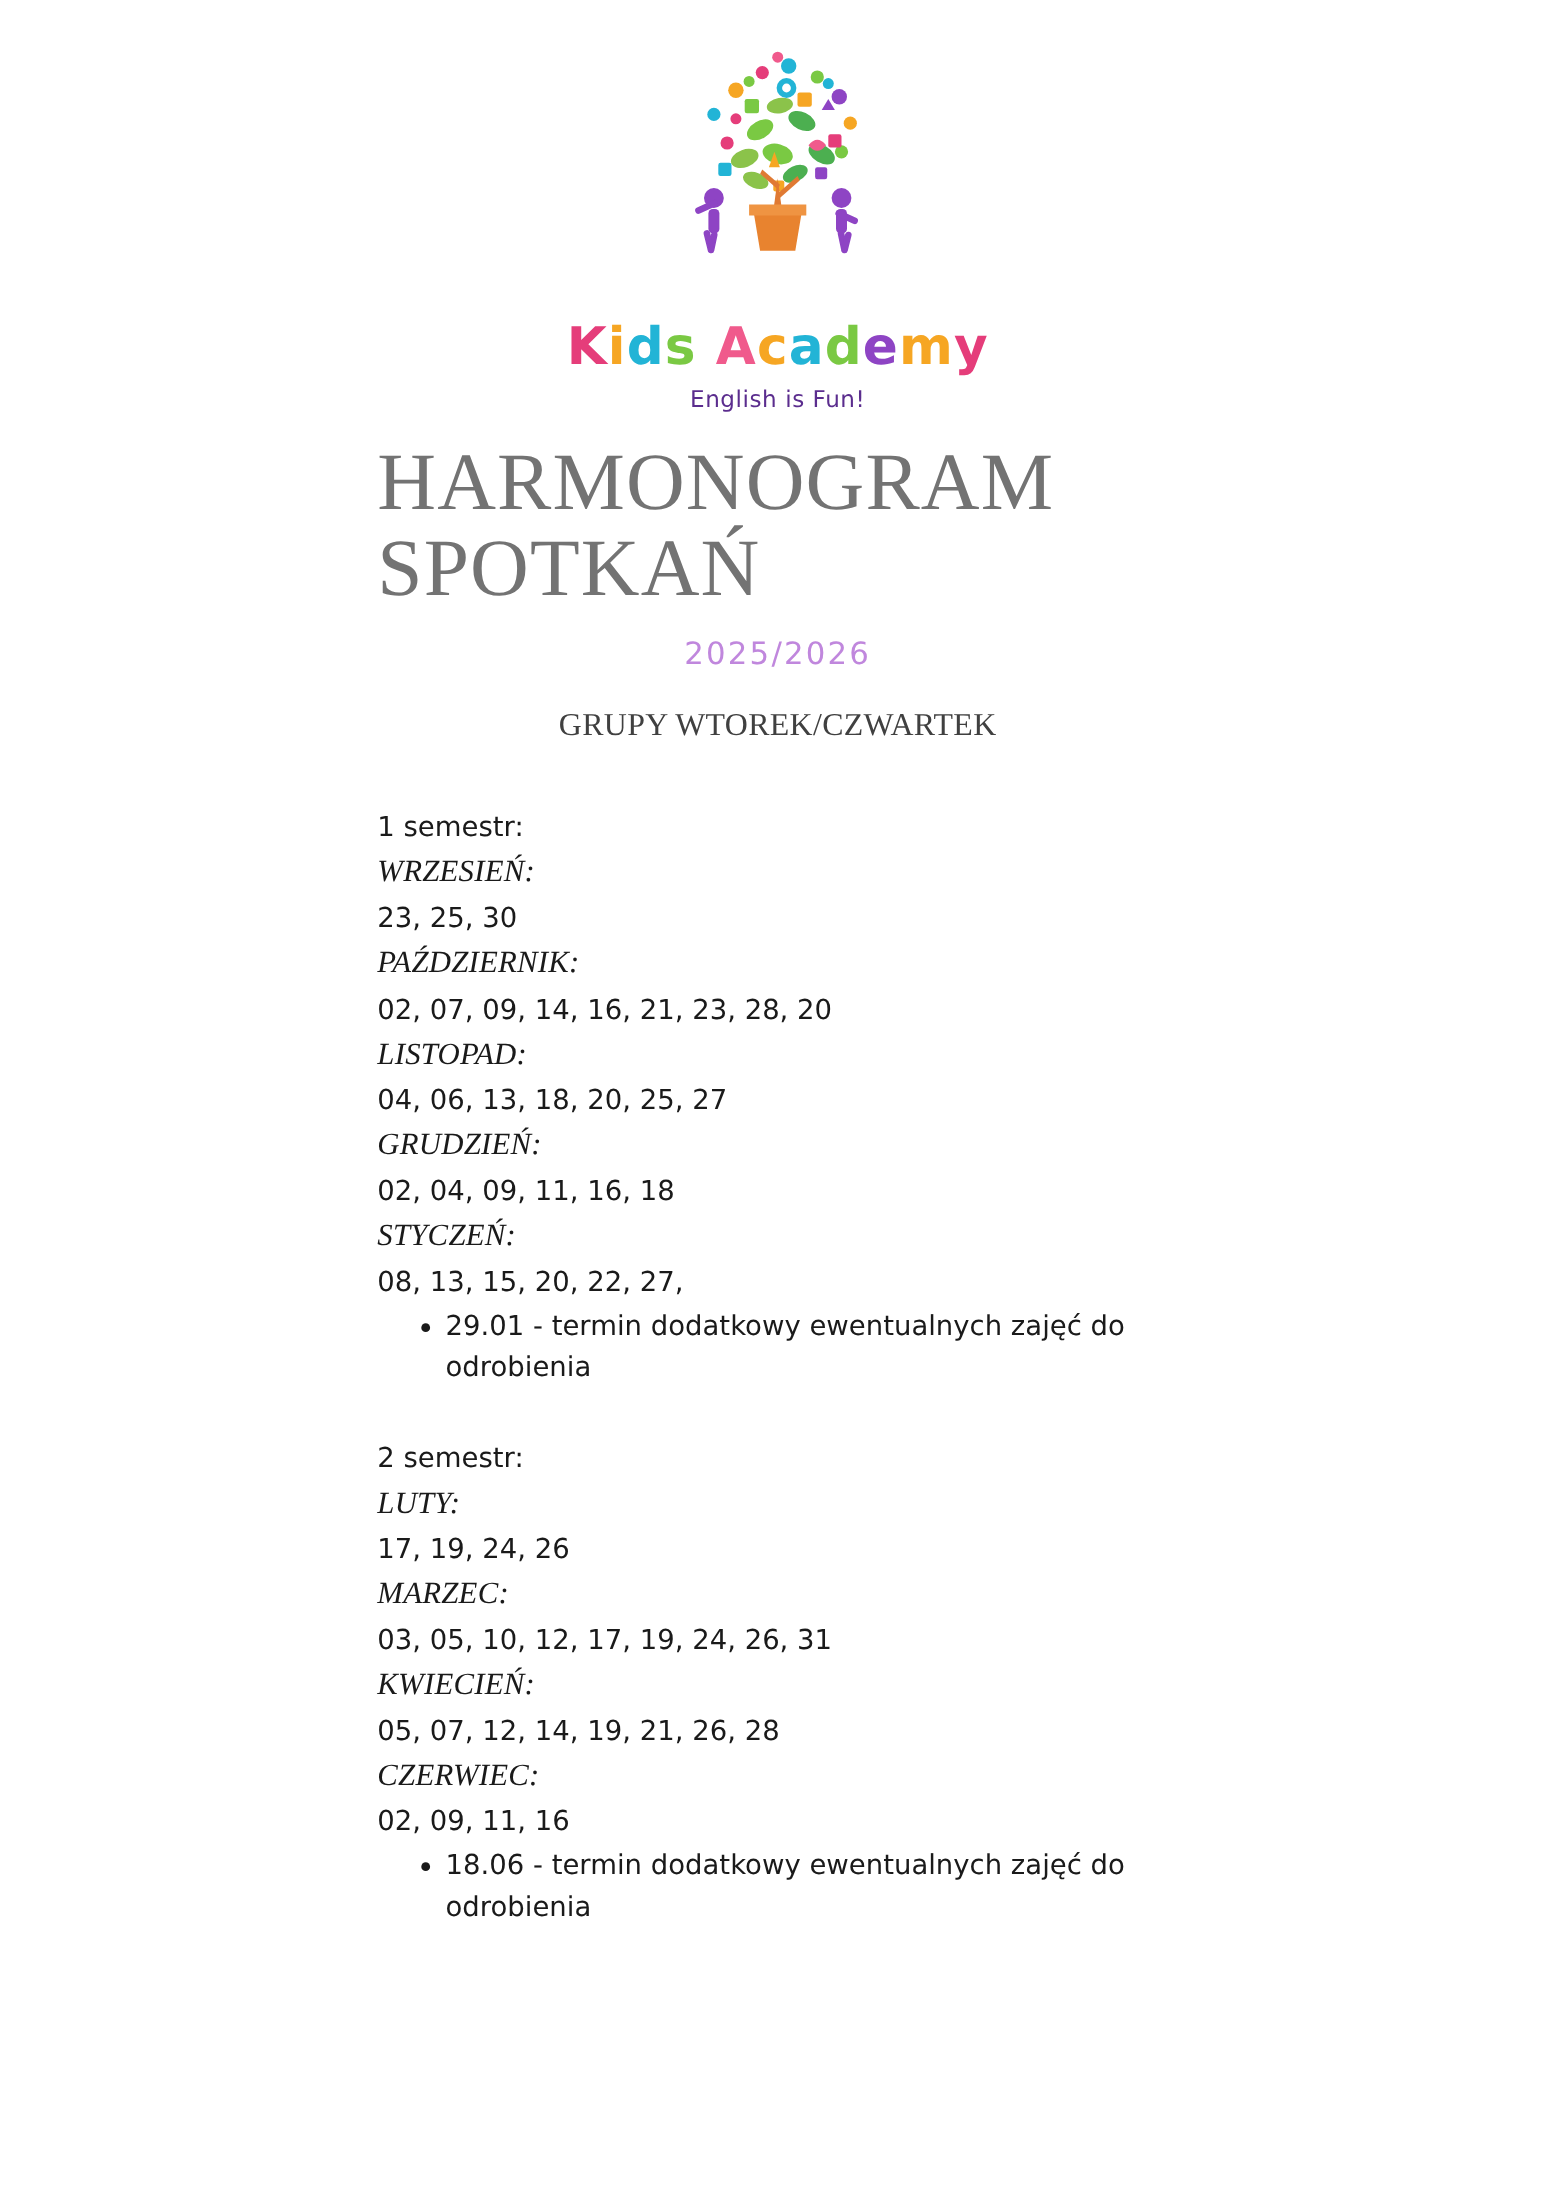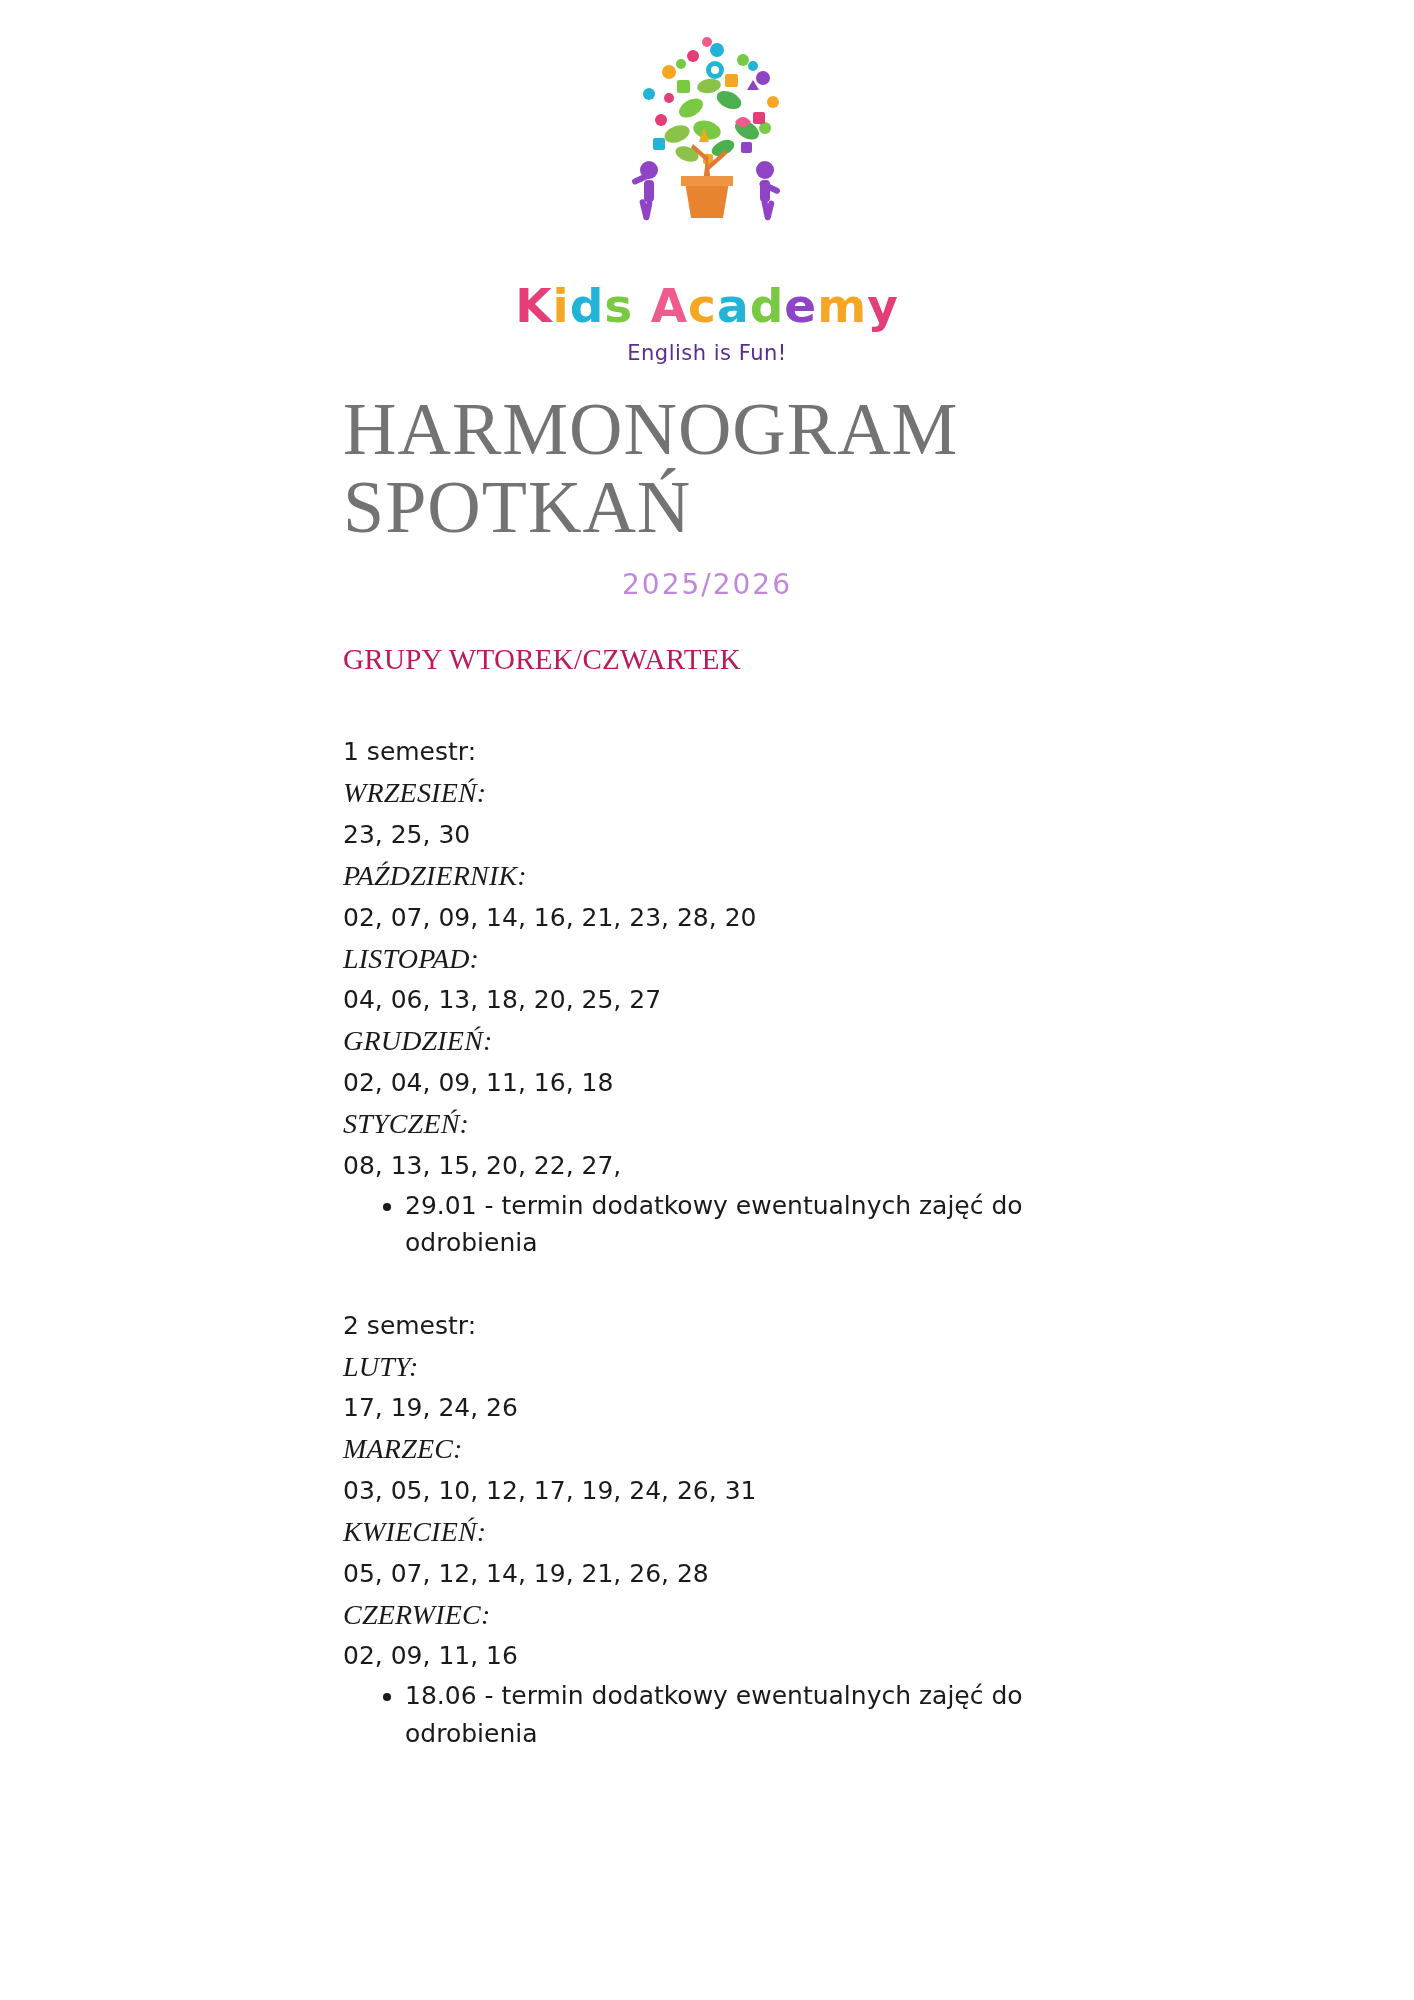--- a/index.html
+++ b/index.html
@@ -13,21 +13,21 @@
     font-family: "Liberation Serif", serif;
     color: #1a1a1a;
     -webkit-font-smoothing: antialiased;
   }
   .page {
     width: 1172px;
     min-height: 2000px;
     margin: 0 auto;
     position: relative;
     box-sizing: border-box;
-    padding: 0 222px;
+    padding: 10px 222px;
   }
 
   
   .logo-block {
     padding-top: 34px;
     display: flex;
     flex-direction: column;
     align-items: center;
   }
   .logo-art {
@@ -67,24 +67,25 @@
   }
   .doc-subtitle {
     text-align: center;
     font-family: "DejaVu Sans", sans-serif;
     font-size: 28px;
     color: #c087dd;
     letter-spacing: 2px;
     margin-top: 22px;
   }
   .group-line {
+    text-align: center;
     font-family: "Liberation Serif", serif;
     font-size: 29px;
-    color: #be185d;
-    margin-top: 42px;
+    color: #404040;
+    margin-top: 32px;
     letter-spacing: 0.3px;
   }
 
   
   .schedule {
     margin-top: 56px;
     font-family: "DejaVu Sans", sans-serif;
     font-size: 25px;
     line-height: 1.56;
     color: #1a1a1a;

